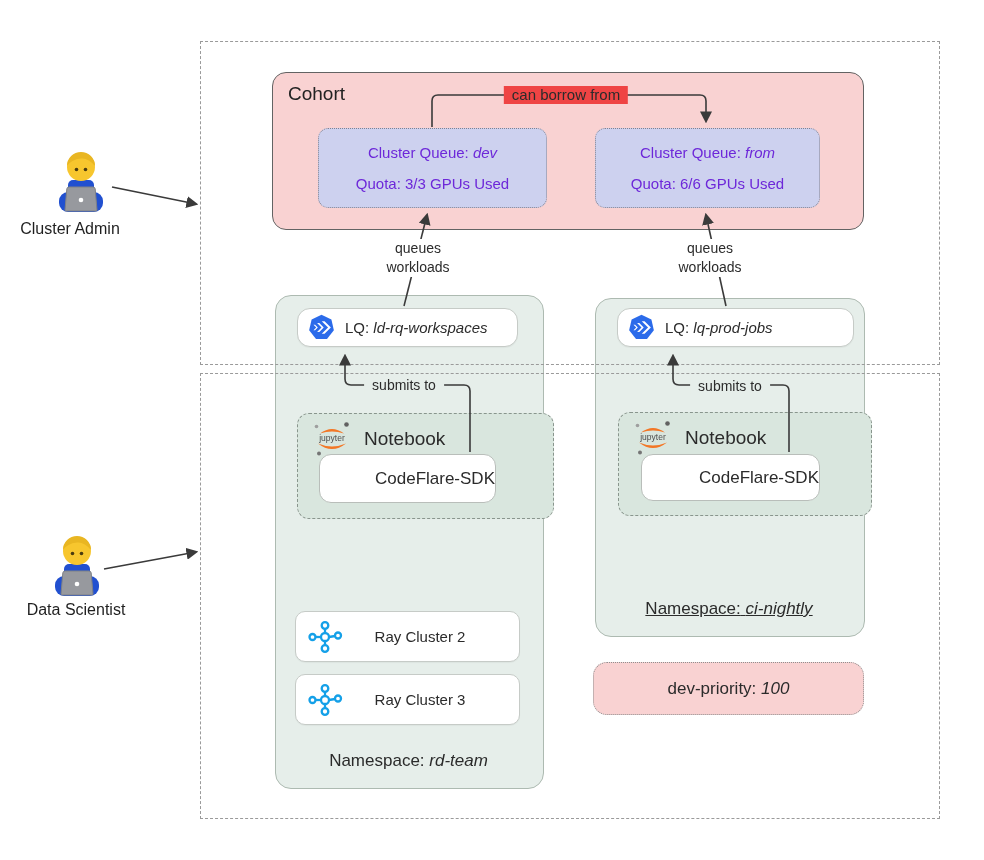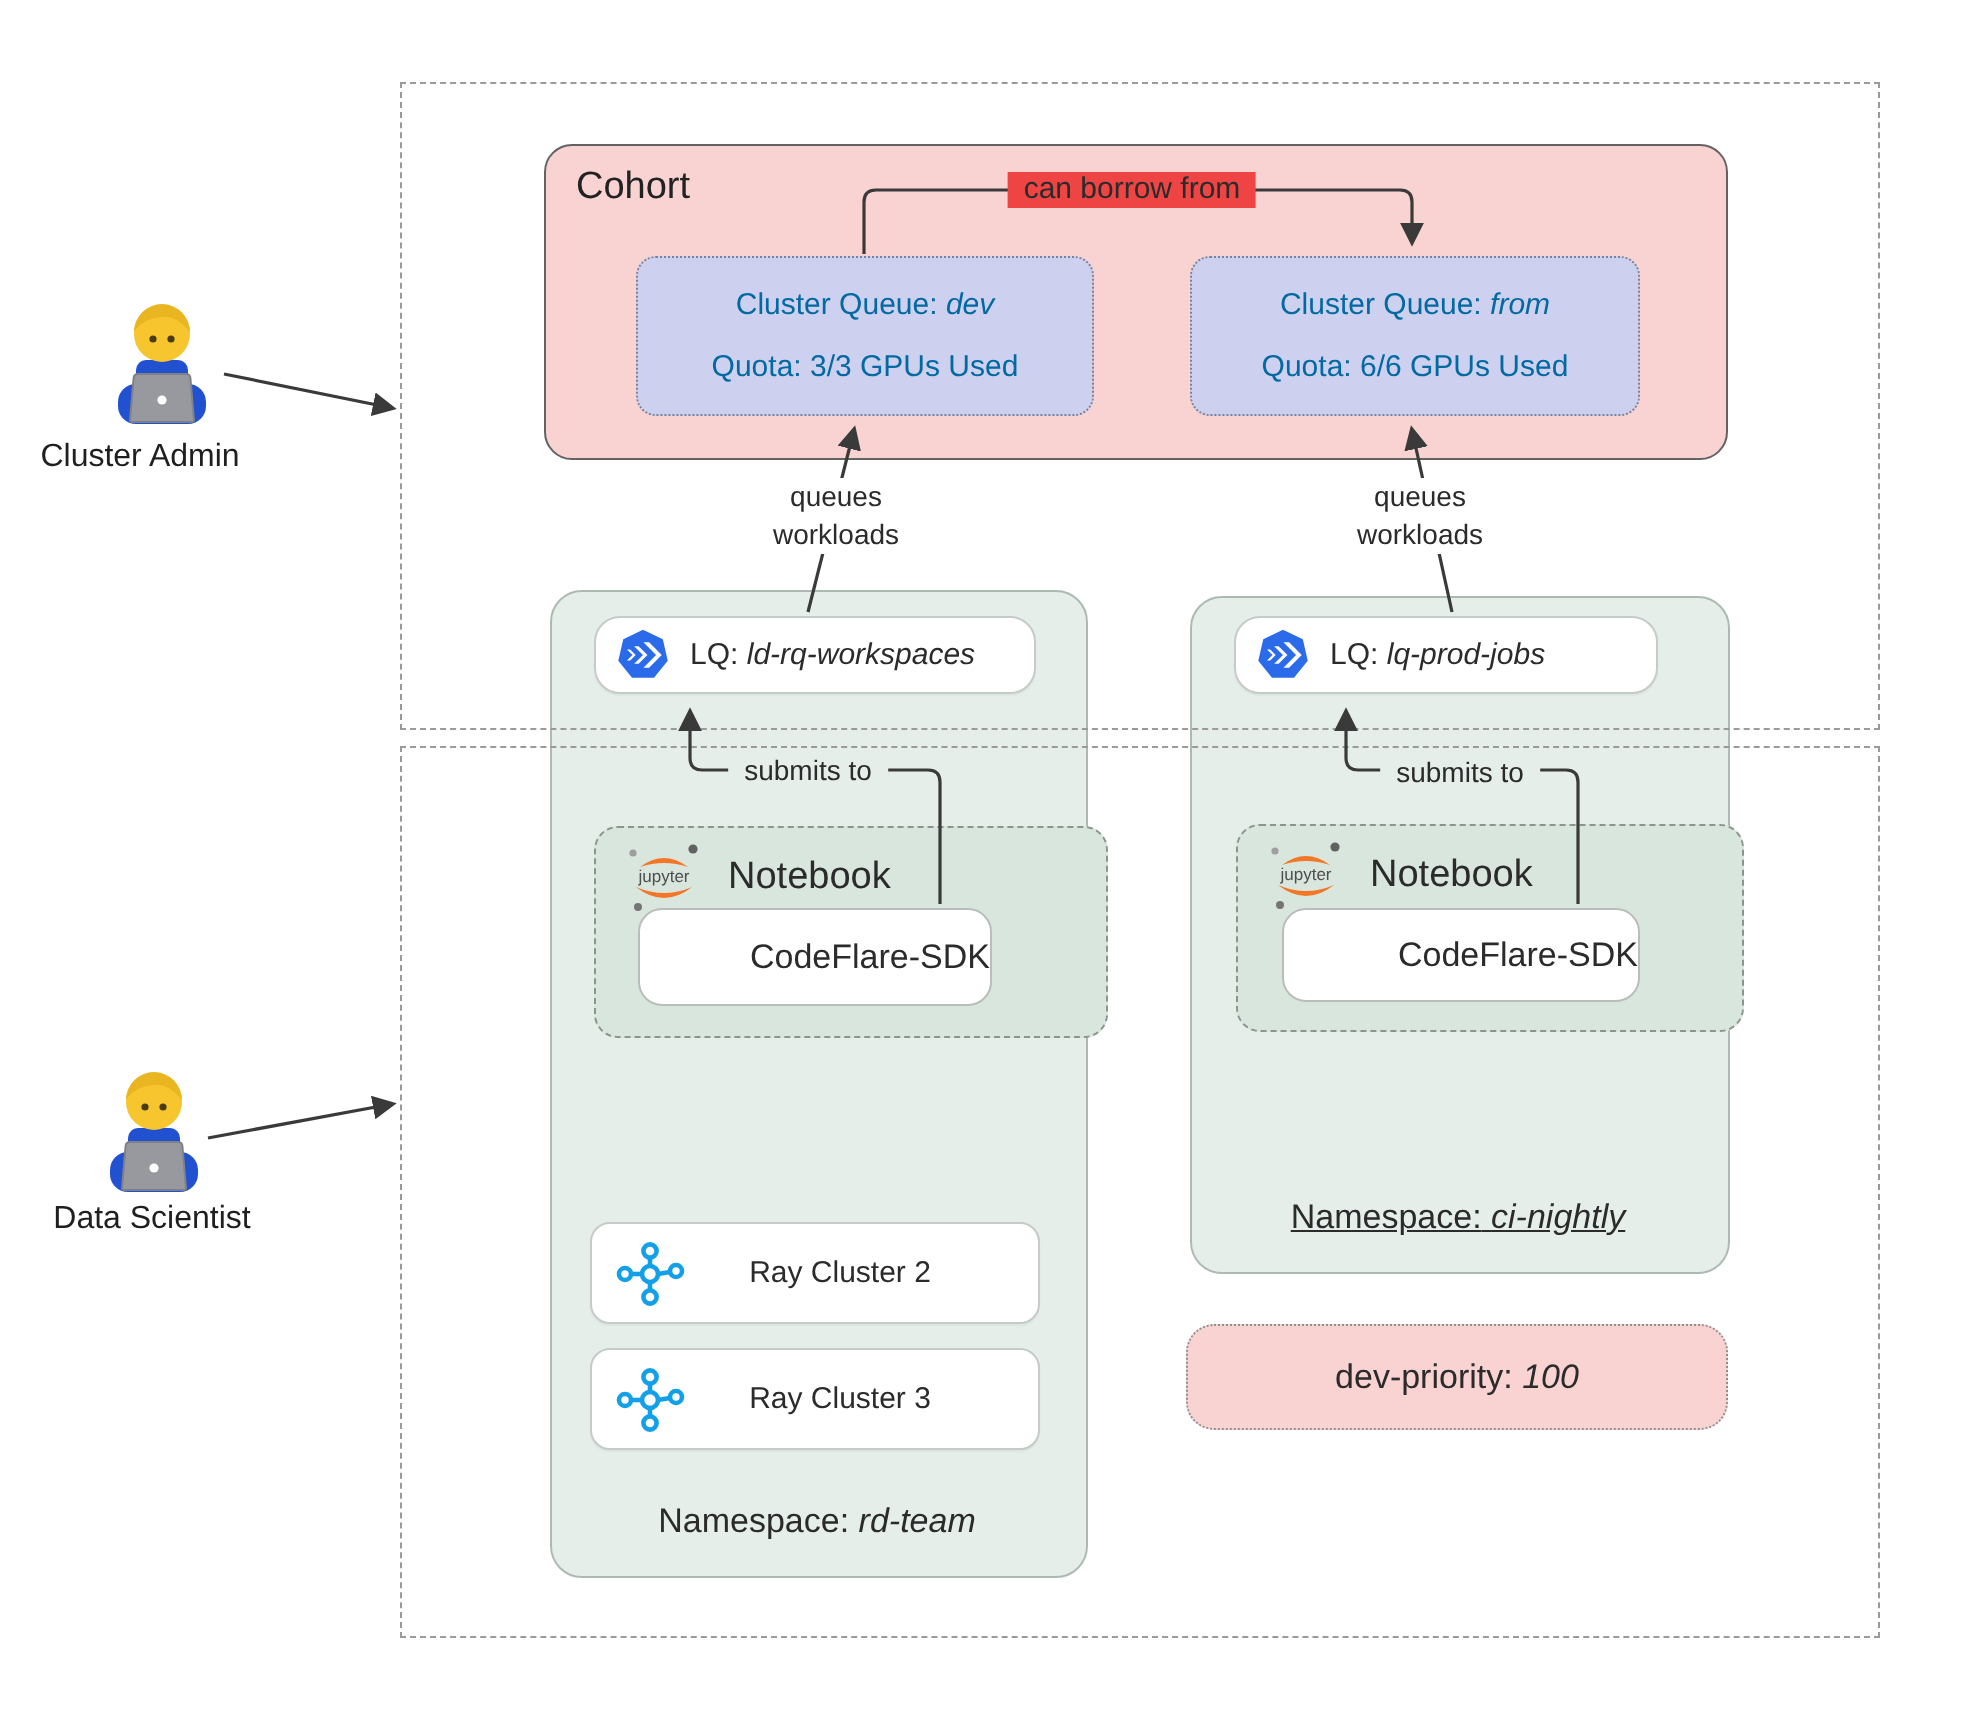--- a/index.html
+++ b/index.html
@@ -12,21 +12,21 @@
     position:absolute;border:1px dashed #9a9a9a;z-index:5;pointer-events:none;
   }
   .cohort{
     position:absolute;left:272px;top:72px;width:590px;height:156px;
     background:#f9d2d2;border:1.5px solid #636363;border-radius:14px;z-index:1;
   }
   .cohort-title{position:absolute;left:288px;top:83px;font-size:19px;color:#222;z-index:2;}
   .cq{
     position:absolute;background:#cdd1ef;border:1.6px dotted #81818f;border-radius:10px;
     z-index:2;display:flex;flex-direction:column;justify-content:space-evenly;align-items:center;
-    font-size:15px;color:#0369a1;
+    font-size:15px;color:#6d28d9;
   }
   .ns{
     position:absolute;background:#e6eeea;border:1px solid #adbab1;border-radius:16px;z-index:1;
   }
   .lqbox{
     position:absolute;background:#ffffff;border:1px solid #c6cbc7;border-radius:13px;z-index:2;
     display:flex;align-items:center;gap:10px;padding-left:10px;box-sizing:border-box;
     font-size:15px;box-shadow:0 1px 1px rgba(0,0,0,.04);
   }
   .notebook{
@@ -95,21 +95,21 @@
       <path d="M13,25.5 L19.5,32 L13,38.5 L16.8,38.5 L23.3,32 L16.8,25.5 Z" fill="#fff"></path>
       <path d="M21.5,21.5 L32,32 L21.5,42.5 L26.8,42.5 L37.3,32 L26.8,21.5 Z" fill="#fff"></path>
       <path d="M32.5,17 L47.5,32 L32.5,47 L39.2,47 L54.2,32 L39.2,17 Z" fill="#fff"></path>
     </svg>
     <div>
       <span>LQ:</span>
       <span class="it">ld-rq-workspaces</span>
     </div>
   </div>
 
-  <div class="lqbox" style="left:617px;top:308px;width:212px;height:39px;">
+  <div class="lqbox" style="left:617px;top:308px;width:237px;height:39px;">
     <svg width="27" height="27" viewBox="0 0 64 64">
       <polygon points="32,2 55.5,13.3 61.3,38.7 45,59 19,59 2.7,38.7 8.6,13.3" fill="#2b6bea"></polygon>
       <path d="M13,25.5 L19.5,32 L13,38.5 L16.8,38.5 L23.3,32 L16.8,25.5 Z" fill="#fff"></path>
       <path d="M21.5,21.5 L32,32 L21.5,42.5 L26.8,42.5 L37.3,32 L26.8,21.5 Z" fill="#fff"></path>
       <path d="M32.5,17 L47.5,32 L32.5,47 L39.2,47 L54.2,32 L39.2,17 Z" fill="#fff"></path>
     </svg>
     <div>
       <span>LQ:</span>
       <span class="it">lq-prod-jobs</span>
     </div>

